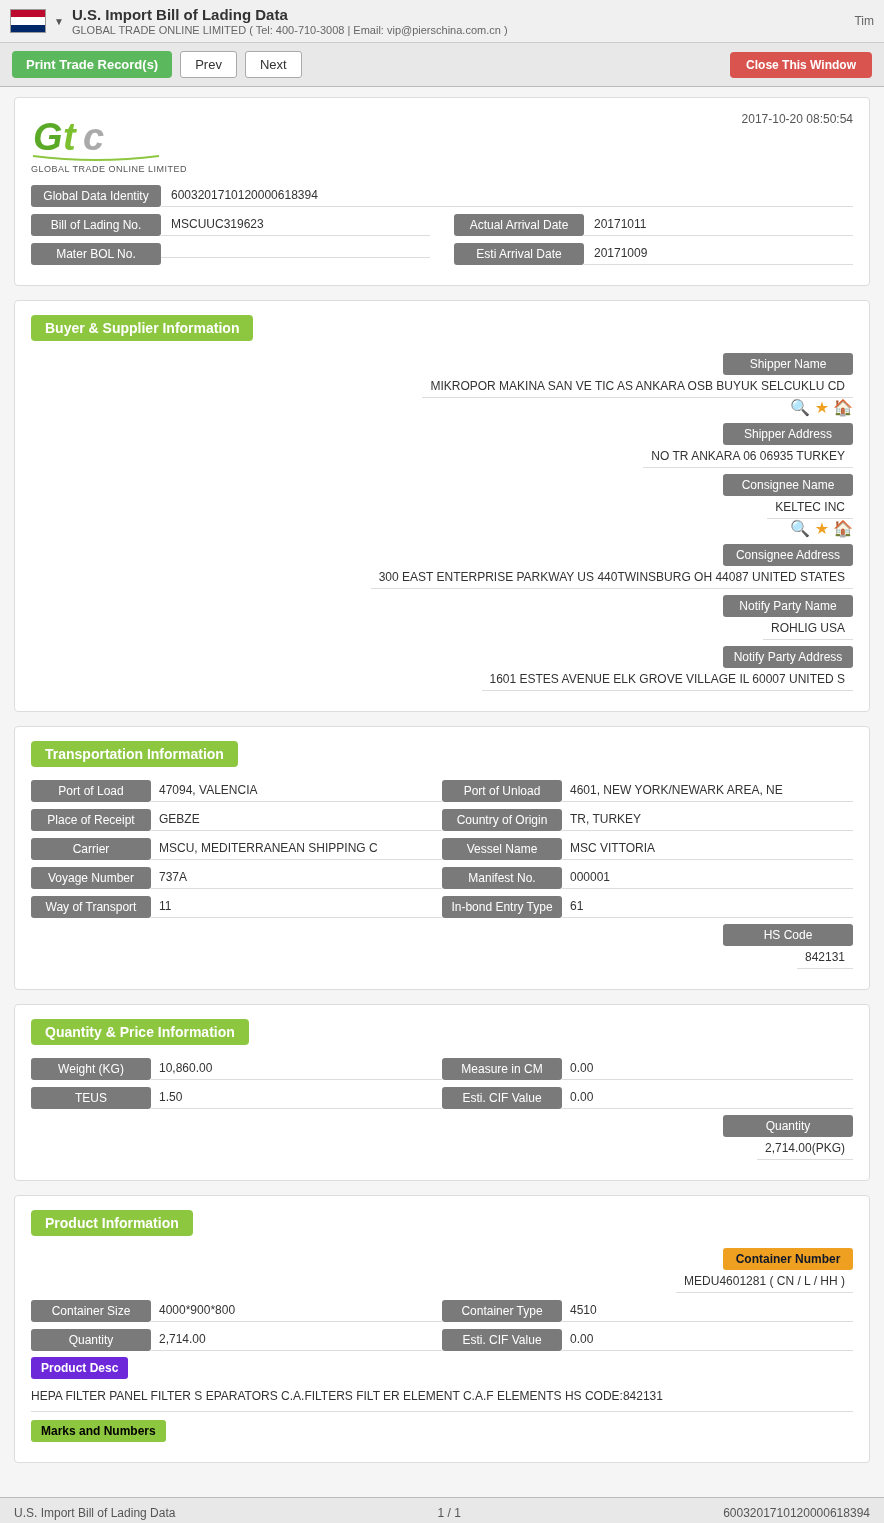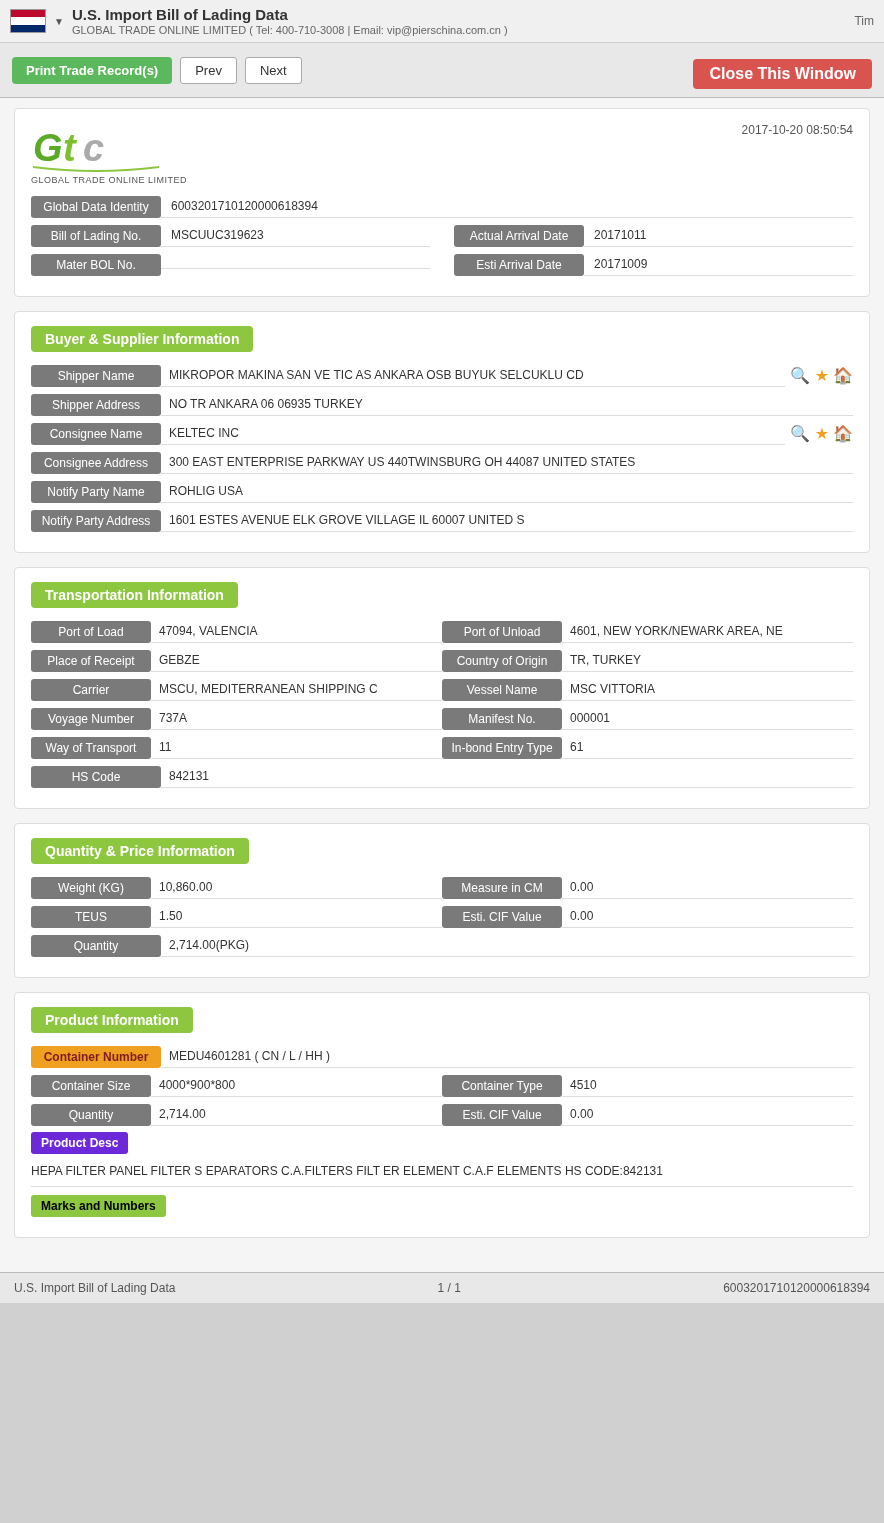--- a/index.html
+++ b/index.html
@@ -10,21 +10,21 @@
     .flag-icon { width: 36px; height: 24px; background: linear-gradient(to bottom, #bf0a30 33%, white 33%, white 66%, #002868 66%); border: 1px solid #999; display: inline-block; flex-shrink: 0; }
     .dropdown-arrow { font-size: 10px; color: #555; }
     .top-bar-title { font-size: 15px; font-weight: bold; color: #333; }
     .top-bar-subtitle { font-size: 11px; color: #666; margin-top: 1px; }
     .top-bar-right { margin-left: auto; font-size: 12px; color: #666; }
 
     
     .action-bar { background: #e8e8e8; border-bottom: 1px solid #bbb; padding: 8px 12px; display: flex; align-items: center; gap: 8px; }
     .btn-print { background: #5cb85c; color: white; border: none; padding: 6px 14px; border-radius: 4px; font-size: 13px; cursor: pointer; font-weight: bold; }
     .btn-nav { background: white; border: 1px solid #aaa; padding: 5px 14px; border-radius: 3px; font-size: 13px; cursor: pointer; color: #333; }
-    .btn-close { background: #d9534f; color: white; border: none; padding: 6px 16px; border-radius: 4px; font-size: 16px; cursor: pointer; font-weight: bold; margin-left: auto; margin-top: 8px; }
+    .btn-close { background: #d9534f; color: white; border: none; padding: 6px 16px; border-radius: 4px; font-size: 12px; cursor: pointer; font-weight: bold; margin-left: auto; }
 
     
     .main-content { background: #f5f5f5; padding: 10px 14px 20px; }
 
     
     .card { background: white; border: 1px solid #ddd; border-radius: 4px; margin-bottom: 14px; padding: 14px 16px; }
 
     
     .logo-row { display: flex; justify-content: space-between; align-items: flex-start; margin-bottom: 10px; }
     .logo-box { display: flex; flex-direction: column; align-items: flex-start; }
@@ -35,35 +35,35 @@
     .id-row { display: flex; align-items: center; margin-bottom: 6px; }
     .id-label { background: #7a7a7a; color: white; padding: 4px 10px; border-radius: 3px; font-size: 12px; min-width: 130px; text-align: center; flex-shrink: 0; }
     .id-value { padding: 4px 10px; font-size: 12px; color: #333; border-bottom: 1px solid #ddd; flex: 1; }
     .id-row-pair { display: flex; gap: 24px; margin-bottom: 6px; }
     .id-half { display: flex; align-items: center; flex: 1; }
 
     
     .section-header { background: #8dc63f; color: white; padding: 5px 14px; border-radius: 4px; font-size: 14px; font-weight: bold; display: inline-block; margin-bottom: 12px; }
 
     
-    .field-row { display: flex; align-items: center; margin-bottom: 6px; }
+    .field-row { display: flex; align-items: flex-end; margin-bottom: 6px; flex-direction: column; }
     .field-label { background: #7a7a7a; color: white; padding: 4px 8px; border-radius: 3px; font-size: 12px; min-width: 130px; text-align: center; flex-shrink: 0; }
     .field-value { padding: 4px 8px; font-size: 12px; color: #333; border-bottom: 1px solid #ddd; flex: 1; }
     .field-icons { display: flex; gap: 4px; margin-left: 6px; }
     .icon-search { font-size: 16px; cursor: pointer; color: #888; }
     .icon-star { font-size: 16px; cursor: pointer; color: #f0a020; }
     .icon-home { font-size: 16px; cursor: pointer; color: #8dc63f; }
 
     .field-row-pair { display: flex; gap: 0; margin-bottom: 6px; }
     .field-half { display: flex; align-items: center; flex: 1; }
     .field-half .field-label { min-width: 120px; }
     .field-half .field-value { flex: 1; border-bottom: 1px solid #ddd; padding: 4px 8px; font-size: 12px; color: #333; }
 
     
-    .btn-container { background: #f0a020; color: #7f1d1d; padding: 4px 10px; border-radius: 3px; font-size: 12px; font-weight: bold; min-width: 130px; text-align: center; flex-shrink: 0; }
+    .btn-container { background: #f0a020; color: #0f172a; padding: 4px 10px; border-radius: 3px; font-size: 12px; font-weight: bold; min-width: 130px; text-align: center; flex-shrink: 0; }
     .btn-product-desc { background: #6d28d9; color: white; padding: 4px 10px; border-radius: 3px; font-size: 12px; font-weight: bold; display: inline-block; margin-bottom: 6px; }
     .btn-marks { background: #8dc63f; color: #000000; padding: 4px 10px; border-radius: 3px; font-size: 12px; font-weight: bold; display: inline-block; margin-bottom: 6px; }
     .product-desc-text { font-size: 12px; color: #333; padding: 4px 0 8px; border-bottom: 1px solid #ddd; }
     .marks-text { font-size: 12px; color: #333; padding: 4px 0; }
 
     
     .footer { background: #e8e8e8; border-top: 1px solid #bbb; padding: 8px 14px; display: flex; justify-content: space-between; font-size: 12px; color: #555; }
   </style>
 </head>
 <body>

